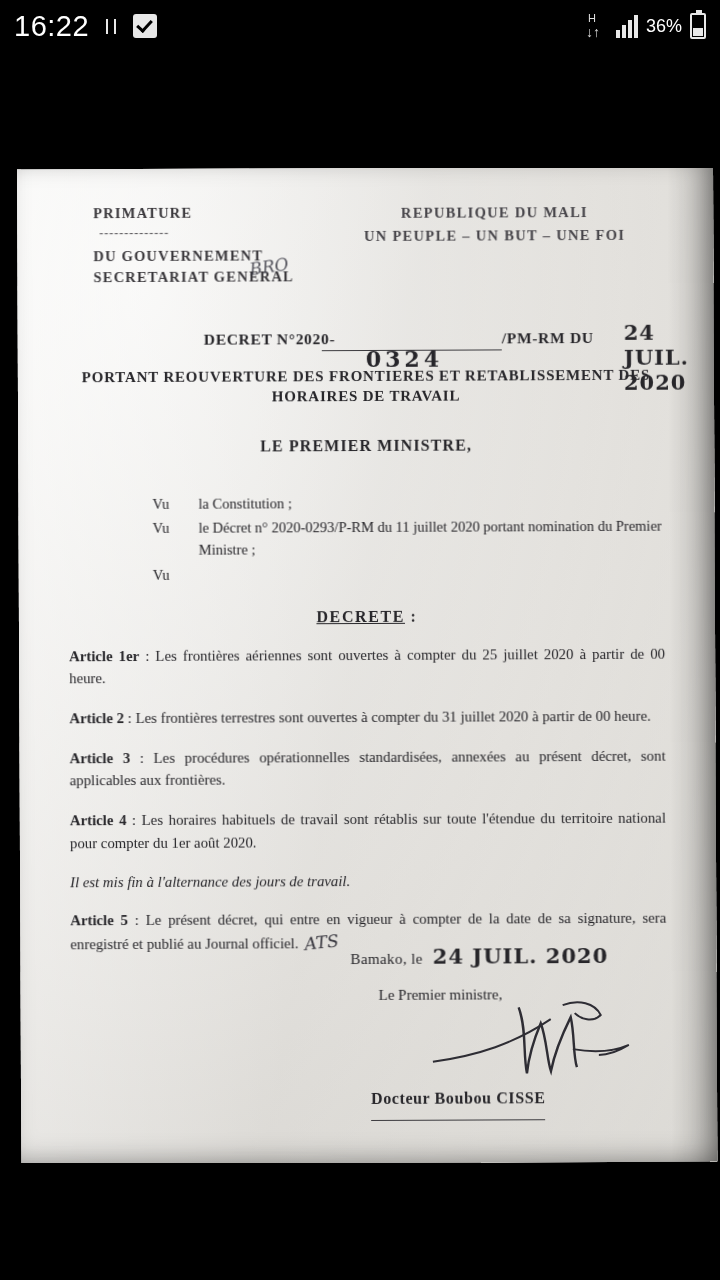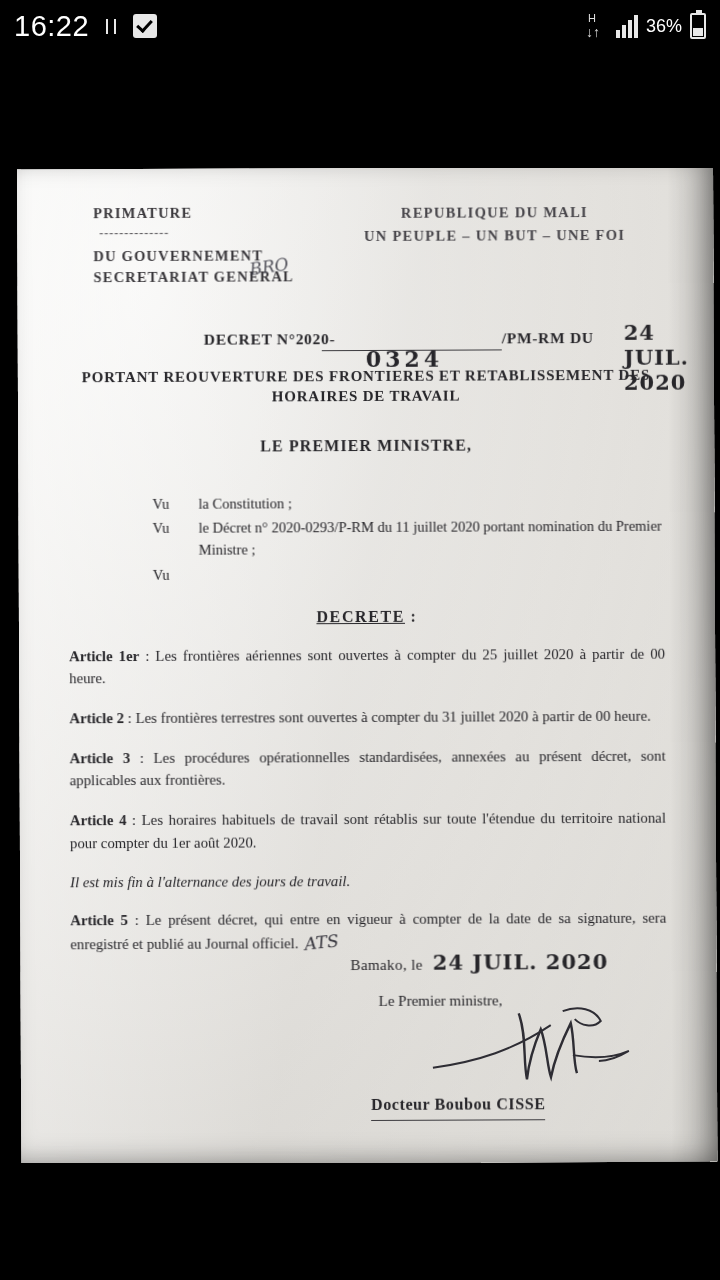--- a/index.html
+++ b/index.html
@@ -359,21 +359,21 @@
     height: 90px;
   }
   .sign-name {
     margin-top: 86px;
     margin-left: 20px;
     font-size: 16px;
     font-weight: bold;
     letter-spacing: .6px;
     border-bottom: 1.4px solid #3a393d;
     display: inline-block;
-    padding-bottom: 6px;
+    padding-bottom: 12px;
   }
 
   .bottom-black {
     position: absolute;
     left: 0; top: 1163px;
     width: 720px; height: 117px;
     background: #000;
   }
 </style>
 </head>

